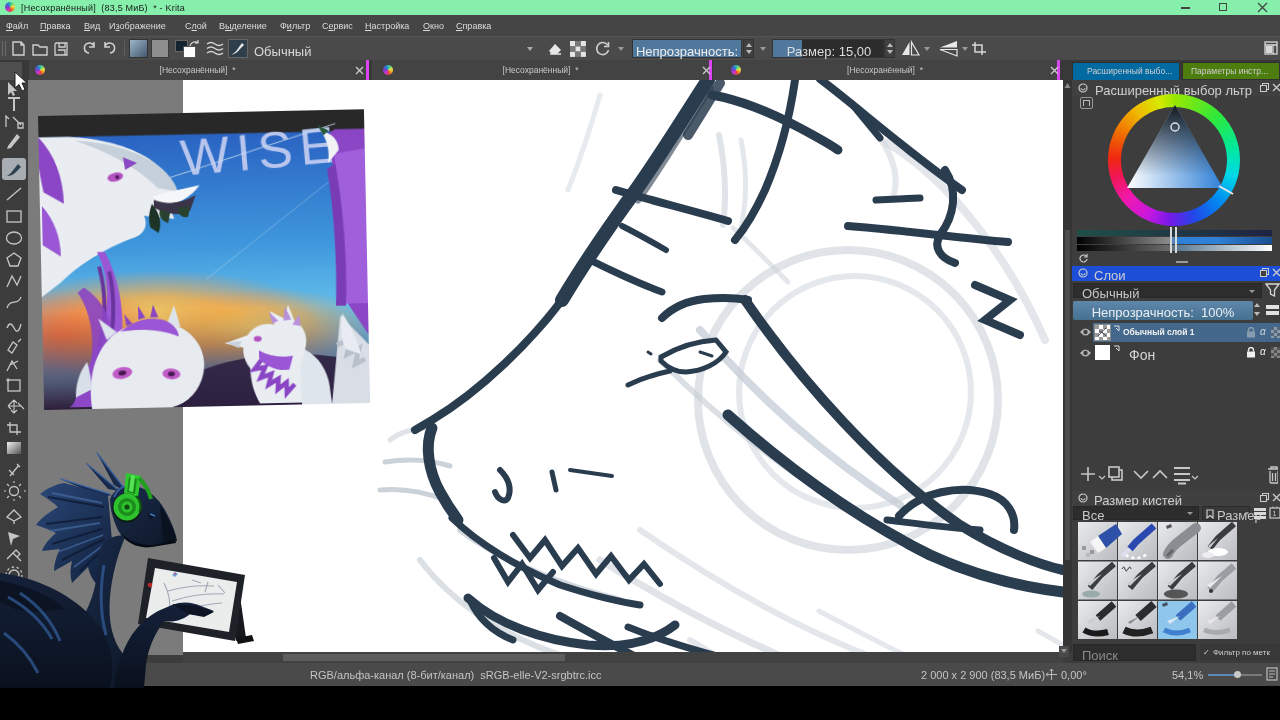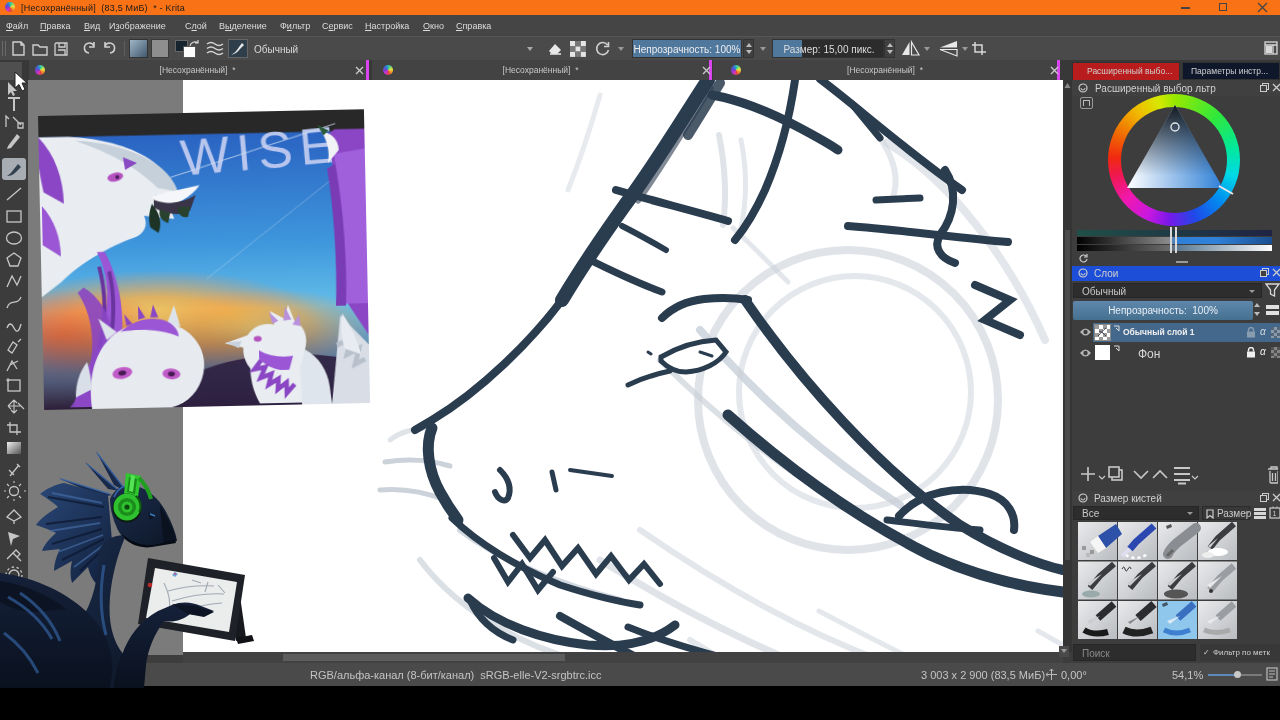--- a/index.html
+++ b/index.html
@@ -1,35 +1,35 @@
 <!DOCTYPE html>
 <html><head><meta charset="utf-8">
 <style>
 *{margin:0;padding:0;box-sizing:border-box}
 html,body{width:1280px;height:720px;overflow:hidden;background:#000}
 body{font-family:"Liberation Sans",sans-serif;position:relative}
 .abs{position:absolute}
-#titlebar{position:absolute;left:0;top:0;width:1280px;height:15px;background:#f97316;color:#1a1a1a;font-size:9px}
+#titlebar{position:absolute;left:0;top:0;width:1280px;height:15px;background:#86efac;color:#1a1a1a;font-size:9px}
 #titlebar .t{position:absolute;left:21px;top:3px;letter-spacing:.2px}
 #menubar{position:absolute;left:0;top:15px;width:1280px;height:21px;background:#454545;color:#dcdcdc;font-size:9px}
 #menubar span{position:absolute;top:6px}
 #toolbar{position:absolute;left:0;top:36px;width:1280px;height:24px;background:#4a4a4a;border-top:1px solid #555;color:#d8d8d8}
 #tabbar{position:absolute;left:0;top:60px;width:1280px;height:20px;background:#383838}
 .tab{position:absolute;top:0;height:20px;background:#434343;border-right:3px solid #d946ef;color:#c8c8c8;font-size:8.5px}
-.docktab{position:absolute;top:2px;height:18px;background:#0f172a;color:#cfcfcf;font-size:8.5px;border:1px solid #313131}
+.docktab{position:absolute;top:2px;height:18px;background:#4d7c0f;color:#cfcfcf;font-size:8.5px;border:1px solid #313131}
 #main{position:absolute;left:0;top:80px;width:1280px;height:583px;background:#3d3d3d}
 #toolbox{position:absolute;left:0;top:0;width:28px;height:575px;background:#3c3c3c}
 #graybg{position:absolute;left:28px;top:0;width:155px;height:575px;background:#7b7b7b}
 #canvas{position:absolute;left:183px;top:0;width:880px;height:572px;background:#ffffff;overflow:hidden}
 #vscroll{position:absolute;left:1063px;top:0;width:9px;height:572px;background:#353535}
 #hscroll{position:absolute;left:183px;top:572px;width:880px;height:11px;background:#424242}
 #dock{position:absolute;left:1072px;top:0;width:208px;height:583px;background:#3d3d3d;color:#cfcfcf}
 #statusbar{position:absolute;left:0;top:663px;width:1280px;height:23px;background:#4a4a4a;color:#c4c4c4;font-size:11px}
 #blackbar{position:absolute;left:0;top:686px;width:1280px;height:34px;background:#000}
-.f85{font-size:10px}
+.f85{font-size:13px}
 .klogo{width:10px;height:10px;border-radius:50%;background:conic-gradient(from 210deg,#d633c9,#7a3ccc 60deg,#2e7bd6 120deg,#3ccf9a 170deg,#e8e23c 230deg,#f08a2e 280deg,#e04040 320deg,#d633c9)}
 </style></head>
 <body>
 <div id="titlebar">
   <div class="abs" style="left:5px;top:2px;width:10px;height:10px;border-radius:50%;background:conic-gradient(from 210deg,#d633c9,#7a3ccc 60deg,#2e7bd6 120deg,#3ccf9a 170deg,#e8e23c 230deg,#f08a2e 280deg,#e04040 320deg,#d633c9)"></div>
   <div class="t">[Несохранённый]&nbsp;&nbsp;(83,5 МиБ)&nbsp;&nbsp;* - Krita</div>
   <div class="abs" style="left:1181px;top:7px;width:9px;height:1.5px;background:#444"></div>
   <div class="abs" style="left:1219px;top:3px;width:8px;height:8px;border:1.2px solid #444"></div>
   <svg class="abs" style="left:1257px;top:2px" width="11" height="11" viewBox="0 0 11 11">
       <path d="M1,1 L10,10 M10,1 L1,10" stroke="#444" stroke-width="1.3"></path>
@@ -144,21 +144,21 @@
         <path d="M1,1 L8,8 M8,1 L1,8" stroke="#c8c8c8" stroke-width="1.4"></path>
       </svg>
   </div>
   <div class="tab" style="left:713px;width:347px">
     <div class="abs klogo" style="left:18px;top:5px"></div>
     <div class="abs" style="left:0;width:100%;top:5px;text-align:center">[Несохранённый]&nbsp; *</div>
     <svg class="abs" style="left:337px;top:6px" width="9" height="9" viewBox="0 0 9 9">
         <path d="M1,1 L8,8 M8,1 L1,8" stroke="#c8c8c8" stroke-width="1.4"></path>
       </svg>
   </div>
-  <div class="docktab" style="left:1072px;width:108px;background:#b91c1c;border-bottom:none">
+  <div class="docktab" style="left:1072px;width:108px;background:#0369a1;border-bottom:none">
       <div style="margin:3px 0 0 14px">Расширенный выбо...</div>
     </div>
   <div class="docktab" style="left:1182px;width:98px">
       <div style="margin:3px 0 0 8px">Параметры инстр...</div>
     </div>
 </div>
 <div id="main">
   <div id="graybg"></div>
   <div id="canvas">
   <svg width="880" height="572" viewBox="0 0 880 572" fill="none" stroke-linecap="round">
@@ -383,21 +383,21 @@
     </div>
     <div class="abs" style="left:0;top:264px;width:208px;height:18px">
       <svg class="abs" style="left:7px;top:4px" width="13" height="10" viewBox="0 0 13 10">
           <path d="M1,5 Q6.5,-2 12,5 Q6.5,12 1,5Z" fill="#b8b8b8"></path>
           <circle cx="6.5" cy="5" r="2.2" fill="#3d3d3d"></circle>
         </svg>
       <div class="abs" style="left:23px;top:1px;width:15px;height:15px;background:#fff"></div>
       <svg class="abs" style="left:41px;top:1px" width="9" height="8" viewBox="0 0 9 8">
           <path d="M1,1 h5 M6,1 v5 M6,6 l-3,-3" stroke="#ddd" fill="none"></path>
         </svg>
-      <div class="abs" style="left:66px;top:3px;font-size:12px;color:#d5d5d5">Фон</div>
+      <div class="abs" style="left:57px;top:3px;font-size:14px;color:#d5d5d5">Фон</div>
       <svg class="abs" style="left:174px;top:3px" width="10" height="11" viewBox="0 0 10 11">
           <rect x="1" y="4.5" width="8" height="6" fill="#f0f0f0"></rect>
           <path d="M2.5,4.5 V3 a2.5,2.5 0 0 1 5,0 V4.5" fill="none" stroke="#f0f0f0" stroke-width="1.4"></path>
         </svg>
       <div class="abs" style="left:188px;top:2px;color:#e8e8e8;font-size:10px;font-style:italic">α</div>
       <div class="abs" style="left:199px;top:3px;width:9px;height:11px;background:conic-gradient(#ccc 0 25%,#666 0 50%,#ccc 0 75%,#666 0);background-size:6px 6px;opacity:.5"></div>
     </div>
     <svg class="abs" style="left:6px;top:385px" width="200" height="22" viewBox="0 0 200 22" stroke="#c8c8c8" fill="none" stroke-width="1.6">
       <path d="M10,2 V16 M3,9 H17"></path>
         <path d="M21,11 l3,3 3,-3" stroke-width="1.2"></path>
@@ -512,21 +512,21 @@
         <span class="abs" style="left:8px;top:3px">Поиск</span>
       </div>
     <div class="abs" style="left:128px;top:564px;width:80px;height:17px;background:#383838;color:#cfcfcf;font-size:8px">
         <span class="abs" style="left:3px;top:4px">✓</span>
         <span class="abs" style="left:13px;top:4px">Фильтр по метк</span>
       </div>
   </div>
 </div>
 <div id="statusbar">
   <span class="abs" style="left:310px;top:6px">RGB/альфа-канал (8-бит/канал)&nbsp; sRGB-elle-V2-srgbtrc.icc</span>
-  <span class="abs" style="left:921px;top:6px">3 003 x 2 900 (83,5 МиБ)</span>
+  <span class="abs" style="left:921px;top:6px">2 000 x 2 900 (83,5 МиБ)</span>
   <svg class="abs" style="left:1046px;top:6px" width="11" height="11" viewBox="0 0 11 11">
       <path d="M5.5,0 V11 M0,5.5 H11 M5.5,0 l-2,2 M5.5,0 l2,2 M0,5.5 l2,-2 M0,5.5 l2,2" stroke="#bbb" fill="none"></path>
     </svg>
   <span class="abs" style="left:1061px;top:6px">0,00°</span>
   <span class="abs" style="left:1172px;top:6px">54,1%</span>
   <div class="abs" style="left:1208px;top:11px;width:54px;height:2px;background:#7a7a7a"></div>
   <div class="abs" style="left:1208px;top:11px;width:29px;height:2px;background:#5d8ab8"></div>
   <div class="abs" style="left:1234px;top:8px;width:7px;height:7px;border-radius:50%;background:#c8c8c8"></div>
   <svg class="abs" style="left:1266px;top:4px" width="12" height="14" viewBox="0 0 12 14">
       <rect x="1" y="1" width="10" height="12" fill="none" stroke="#bbb" stroke-width="1.2"></rect>

